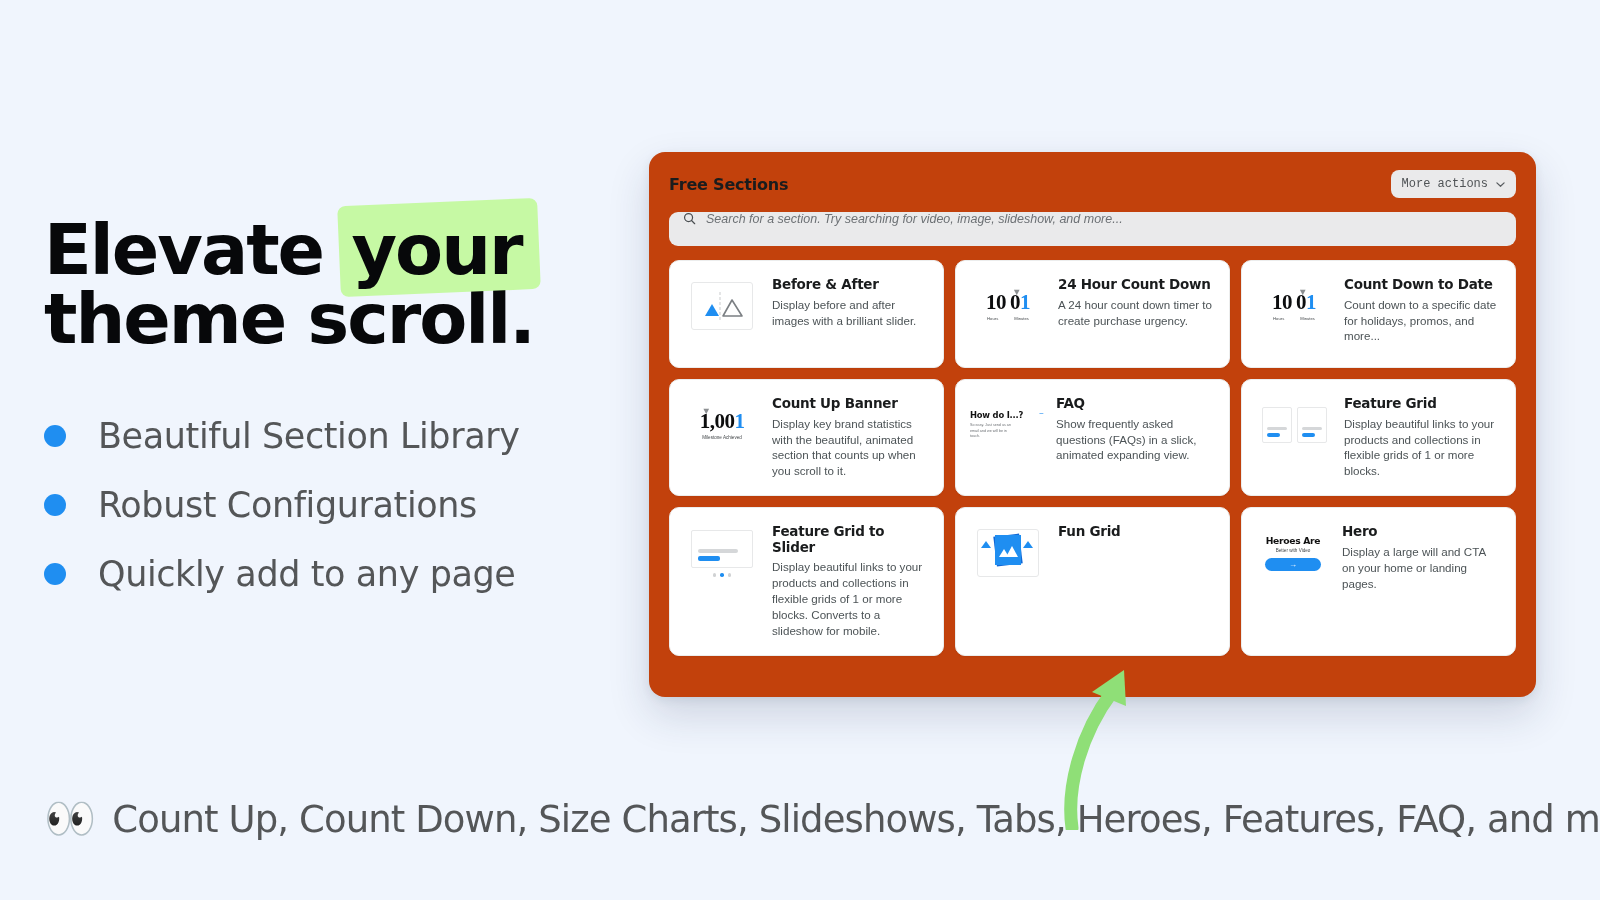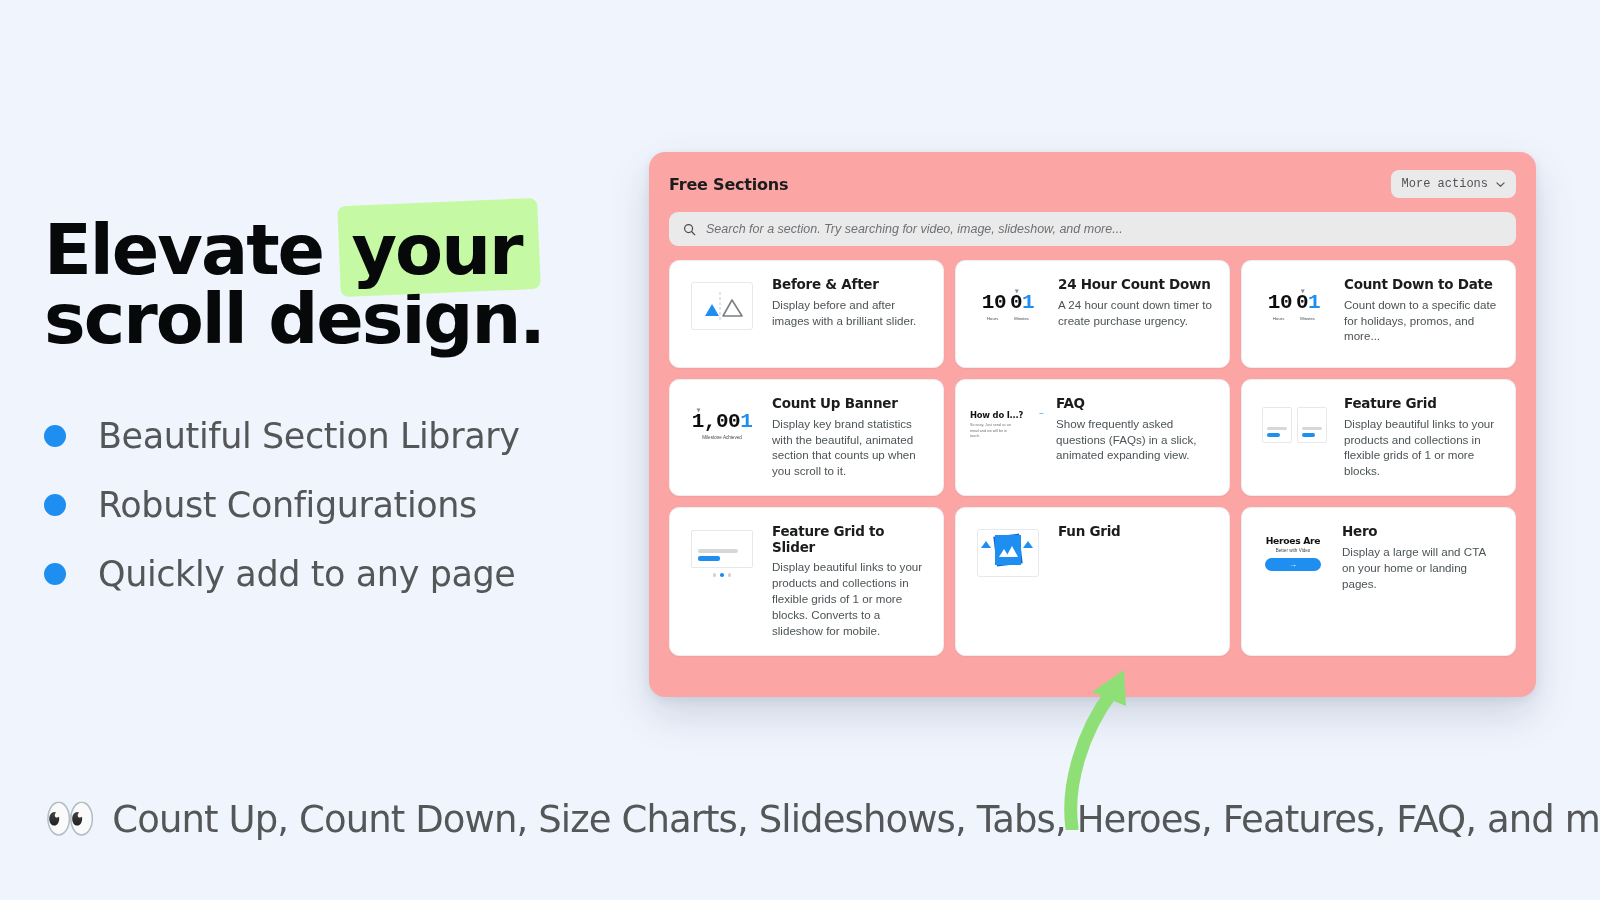--- a/index.html
+++ b/index.html
@@ -105,21 +105,21 @@
     line-height: 1;
   }
 
   
   .app-window {
     position: absolute;
     left: 649px;
     top: 152px;
     width: 887px;
     height: 545px;
-    background: #fca5a5;
+    background: #c2410c;
     border-radius: 16px;
     box-shadow: 0 18px 42px rgba(30, 45, 80, 0.16), 0 3px 10px rgba(30,45,80,0.08);
     overflow: hidden;
   }
   .app-header {
     display: flex;
     align-items: center;
     justify-content: space-between;
     padding: 18px 20px 6px 20px;
   }
@@ -150,21 +150,21 @@
     height: 9px;
     display: block;
   }
 
   .search-bar {
     margin: 8px 20px 0 20px;
     height: 34px;
     background: #eaeaeb;
     border-radius: 9px;
     display: flex;
-    align-items: center;
+    align-items: flex-start;
     padding: 0 14px;
     gap: 10px;
   }
   .search-bar .search-placeholder {
     font-size: 12.5px;
     color: #6d7175;
     font-style: italic;
     font-family: "Liberation Sans", sans-serif;
   }
 
@@ -219,21 +219,21 @@
   .thumb-box {
     width: 60px; height: 46px;
     border: 1px solid #e7e8e9;
     border-radius: 3px;
     background:#fff;
     display:flex; align-items:center; justify-content:center;
     position: relative;
   }
   .cd-thumb { text-align:center; }
   .cd-digits {
-    font-family: Liberation Mono, monospace;
+    font-family: Liberation Serif, serif;
     font-weight: bold;
     font-size: 21px;
     color: #0c0d0e;
     letter-spacing: -0.5px;
     line-height: 1;
     display:flex; align-items:flex-start; justify-content:center; gap:4px;
   }
   .cd-flip { position: relative; display:inline-block; }
   .cd-flip .flip-top {
     position:absolute; left: 0px; top:-4px; width:13px; height:7px;
@@ -307,21 +307,21 @@
 
 <div class="left-col">
   <h1 class="headline">
     <span class="line">
       <span>Elevate</span>
       <span class="hl-wrap">
         <span class="hl-bg"></span>
         <span class="hl-text">your</span>
       </span>
     </span>
-    <span class="line">scroll design.</span>
+    <span class="line">theme scroll.</span>
   </h1>
 
   <ul class="bullets">
     <li>
       <span class="bullet-dot"></span>
       <span class="bullet-label">Beautiful Section Library</span>
     </li>
     <li>
       <span class="bullet-dot"></span>
       <span class="bullet-label">Robust Configurations</span>

